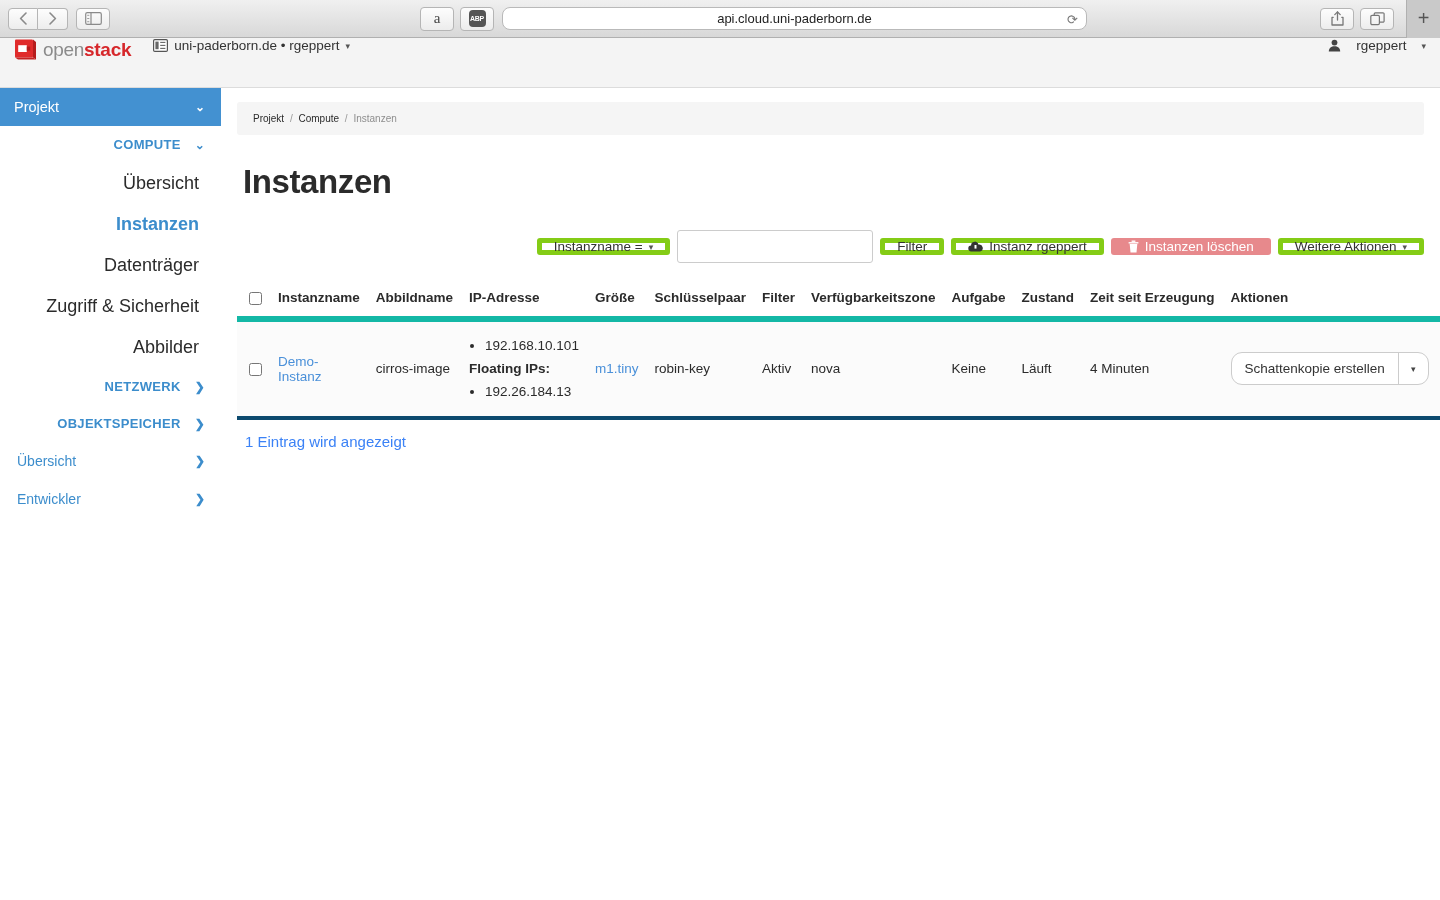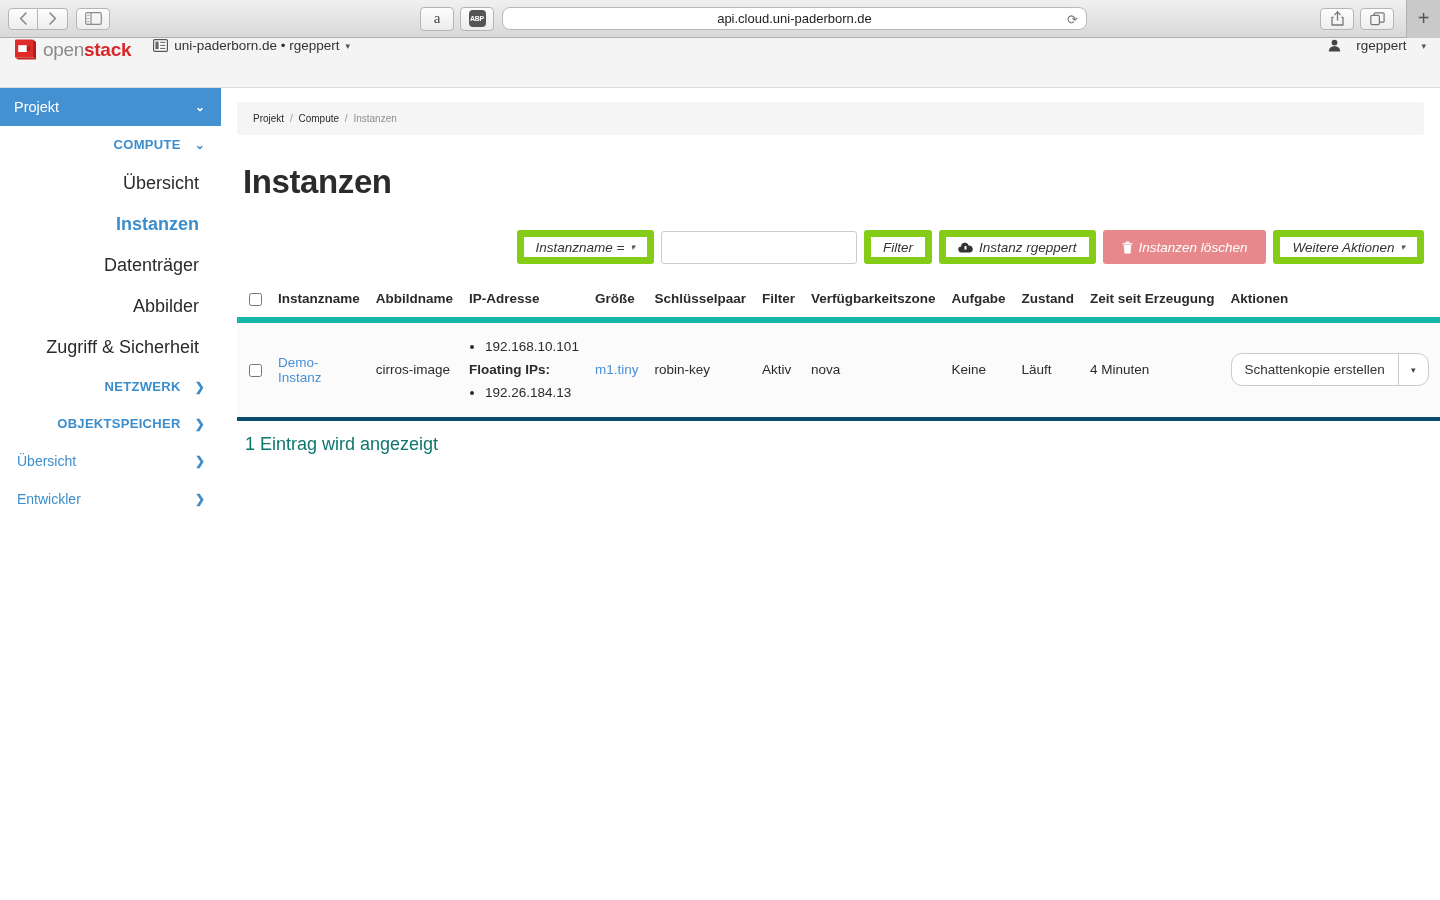--- a/index.html
+++ b/index.html
@@ -202,34 +202,33 @@
 
   
   .table-toolbar {
     display: flex;
     justify-content: flex-end;
     align-items: center;
     margin-top: 29px;
     padding-right: 0;
   }
   .btn {
-    height: 34px;
-    border: 7px solid #84cc16;
+    height: 17px;
+    border: 5px solid #84cc16;
     background: #ffffff;
     border-radius: 3px;
     font-size: 13.5px;
     color: #333;
     padding: 0 12px;
     display: inline-flex;
     align-items: center;
     gap: 6px;
     cursor: pointer;
     font-family: "Liberation Sans", sans-serif;
     white-space: nowrap;
-    font-style: italic;
   }
   .filter-select { margin-right: 7px; }
   .filter-input {
     height: 33px;
     width: 196px;
     border: 1px solid #cccccc;
     border-radius: 3px;
     background: #fff;
     margin-right: 7px;
     padding: 0 10px;
@@ -295,22 +294,22 @@
   .split-btn .caret-part {
     width: 30px; height: 31px;
     border-left: 1px solid #cccccc;
     display: flex; align-items: center; justify-content: center;
     cursor: pointer;
     color: #444;
     font-size: 9px;
   }
 
   .table-footer {
-    font-size: 18px;
-    color: #0f766e;
+    font-size: 15px;
+    color: #3b82f6;
     padding: 13px 8px 0 8px;
   }
 
   input[type="checkbox"] {
     width: 13px; height: 13px;
     margin: 0;
     vertical-align: middle;
     cursor: pointer;
   }
 </style>
@@ -416,22 +415,22 @@
       <span class="chev">⌄</span>
     </div>
 
     <div class="nav-group-head">
       <span class="label">COMPUTE</span>
       <span class="chev">⌄</span>
     </div>
     <a class="nav-item">Übersicht</a>
     <a class="nav-item active">Instanzen</a>
     <a class="nav-item">Datenträger</a>
+    <a class="nav-item">Zugriff &amp; Sicherheit</a>
     <a class="nav-item">Abbilder</a>
-    <a class="nav-item">Zugriff &amp; Sicherheit</a>
 
     <div class="nav-group-head">
       <span class="label">NETZWERK</span>
       <span class="chev">❯</span>
     </div>
 
     <div class="nav-group-head">
       <span class="label">OBJEKTSPEICHER</span>
       <span class="chev">❯</span>
     </div>

